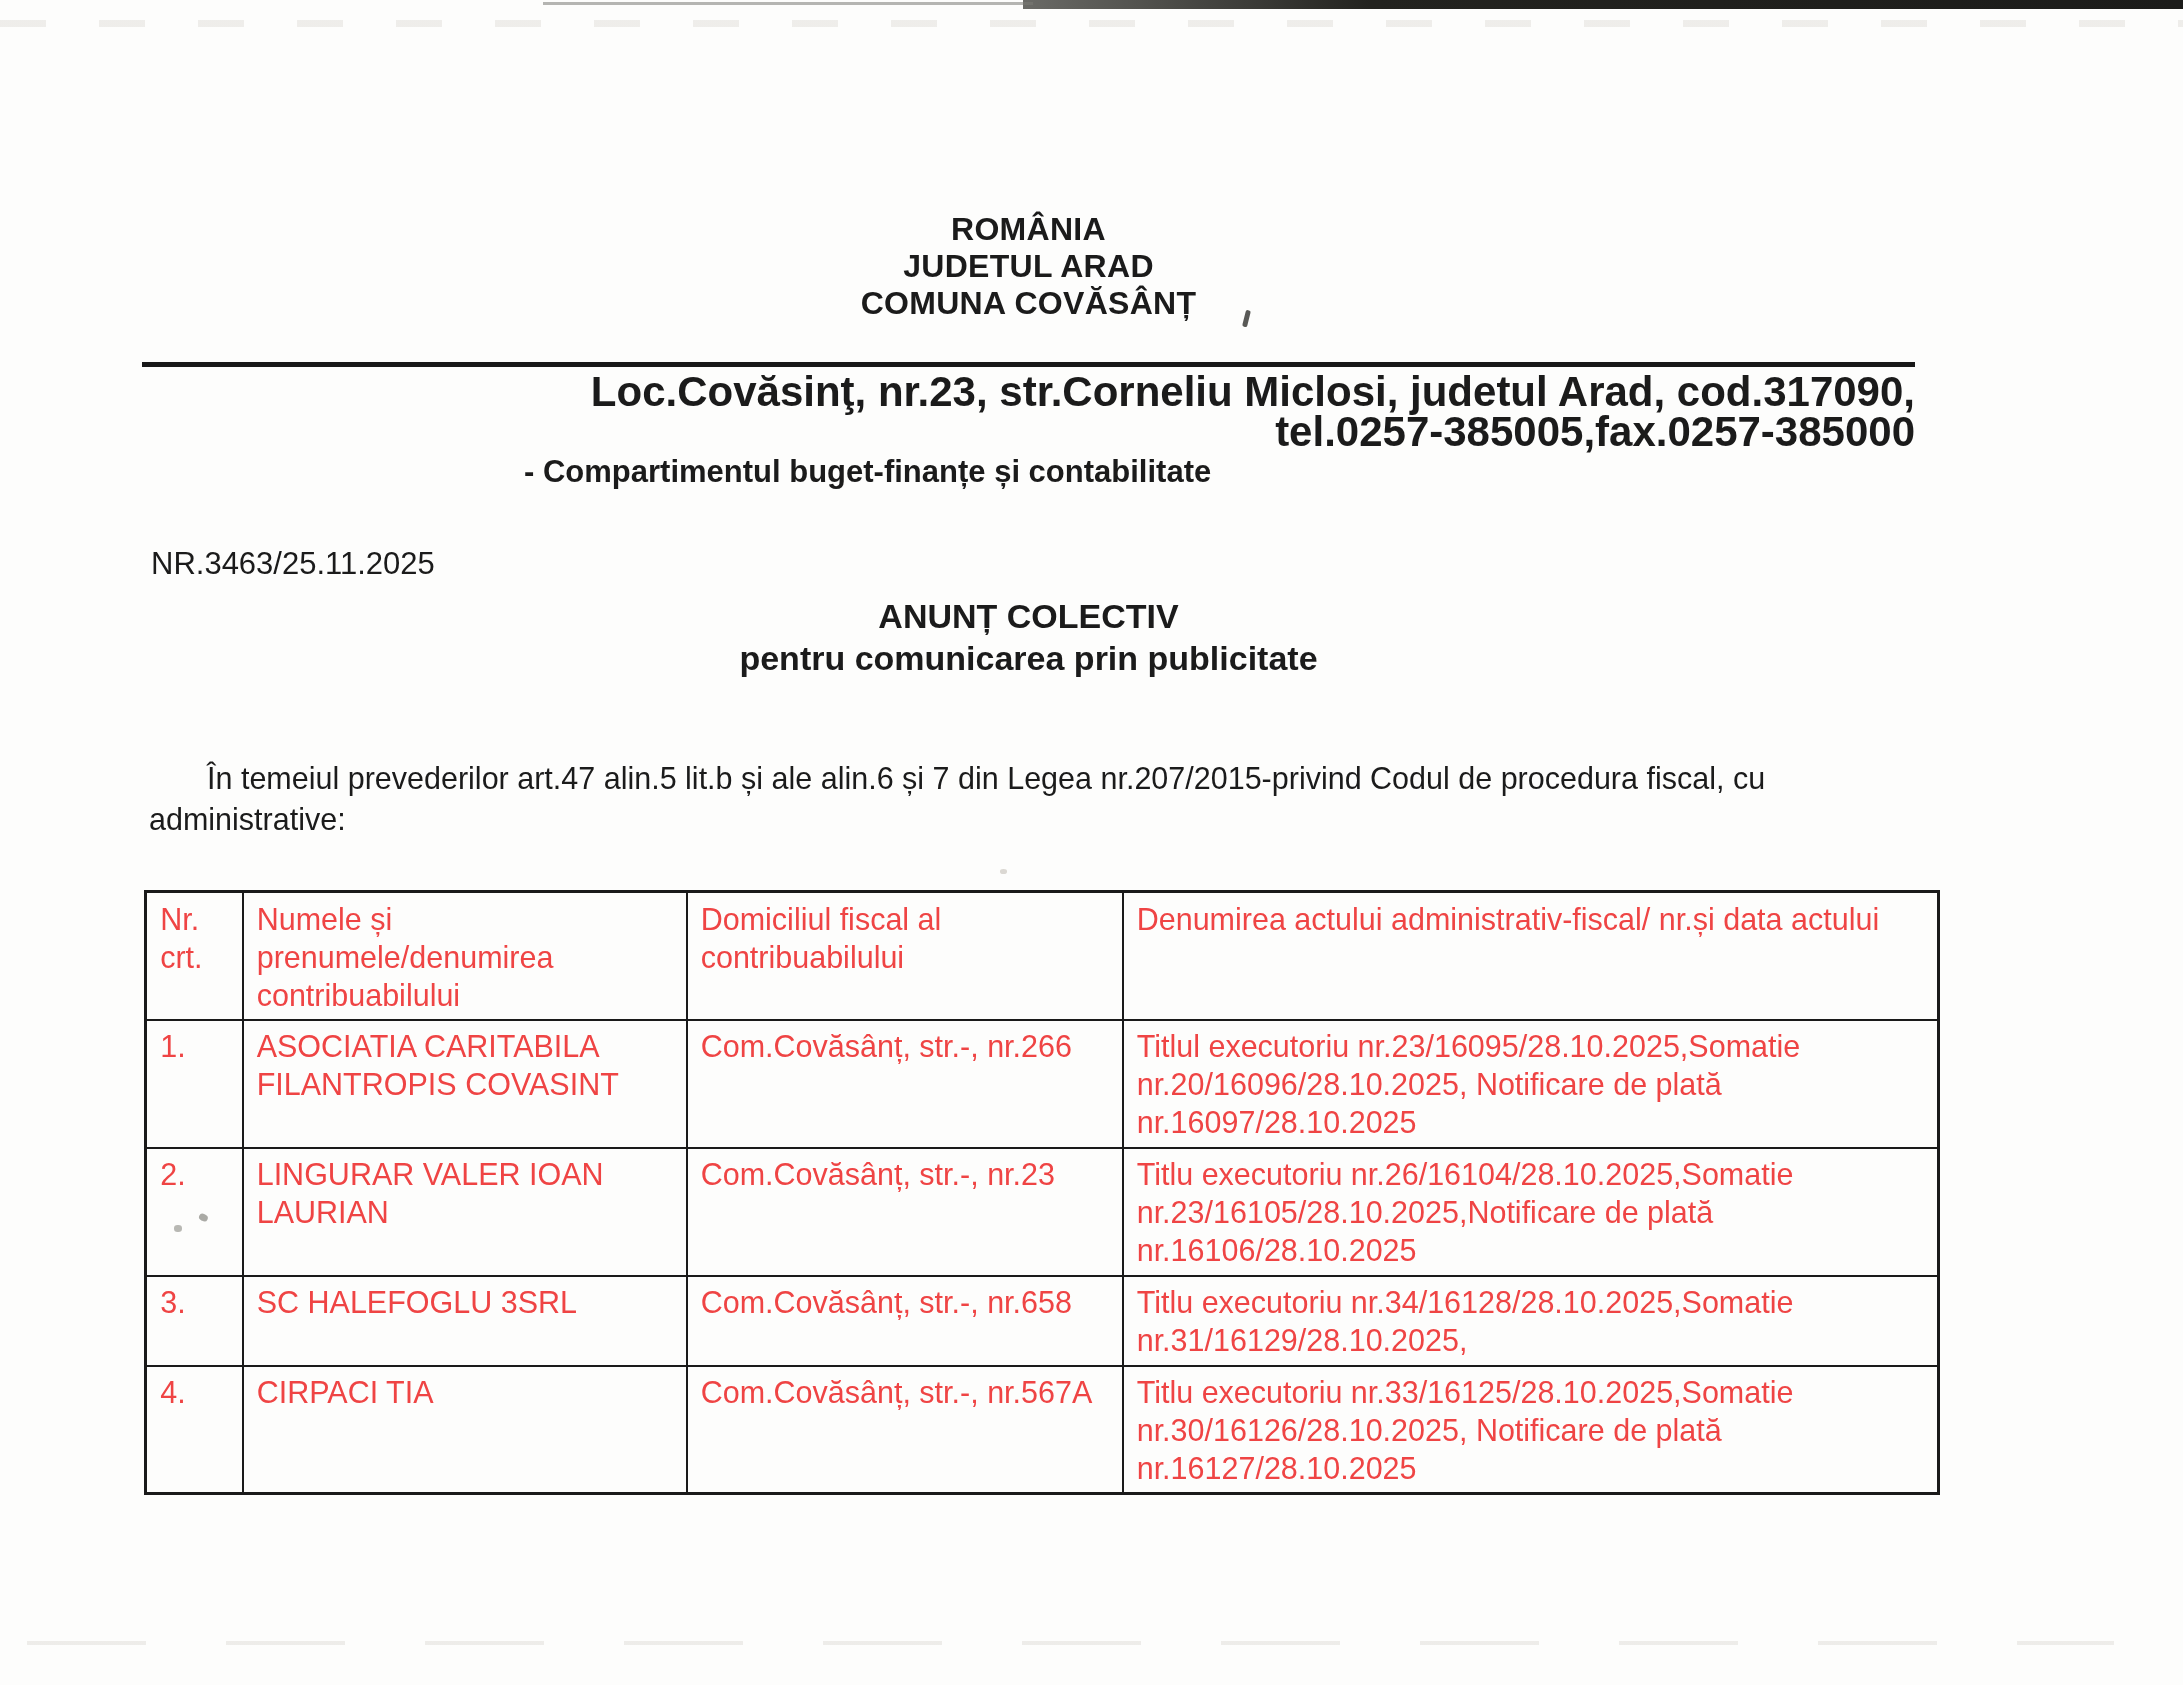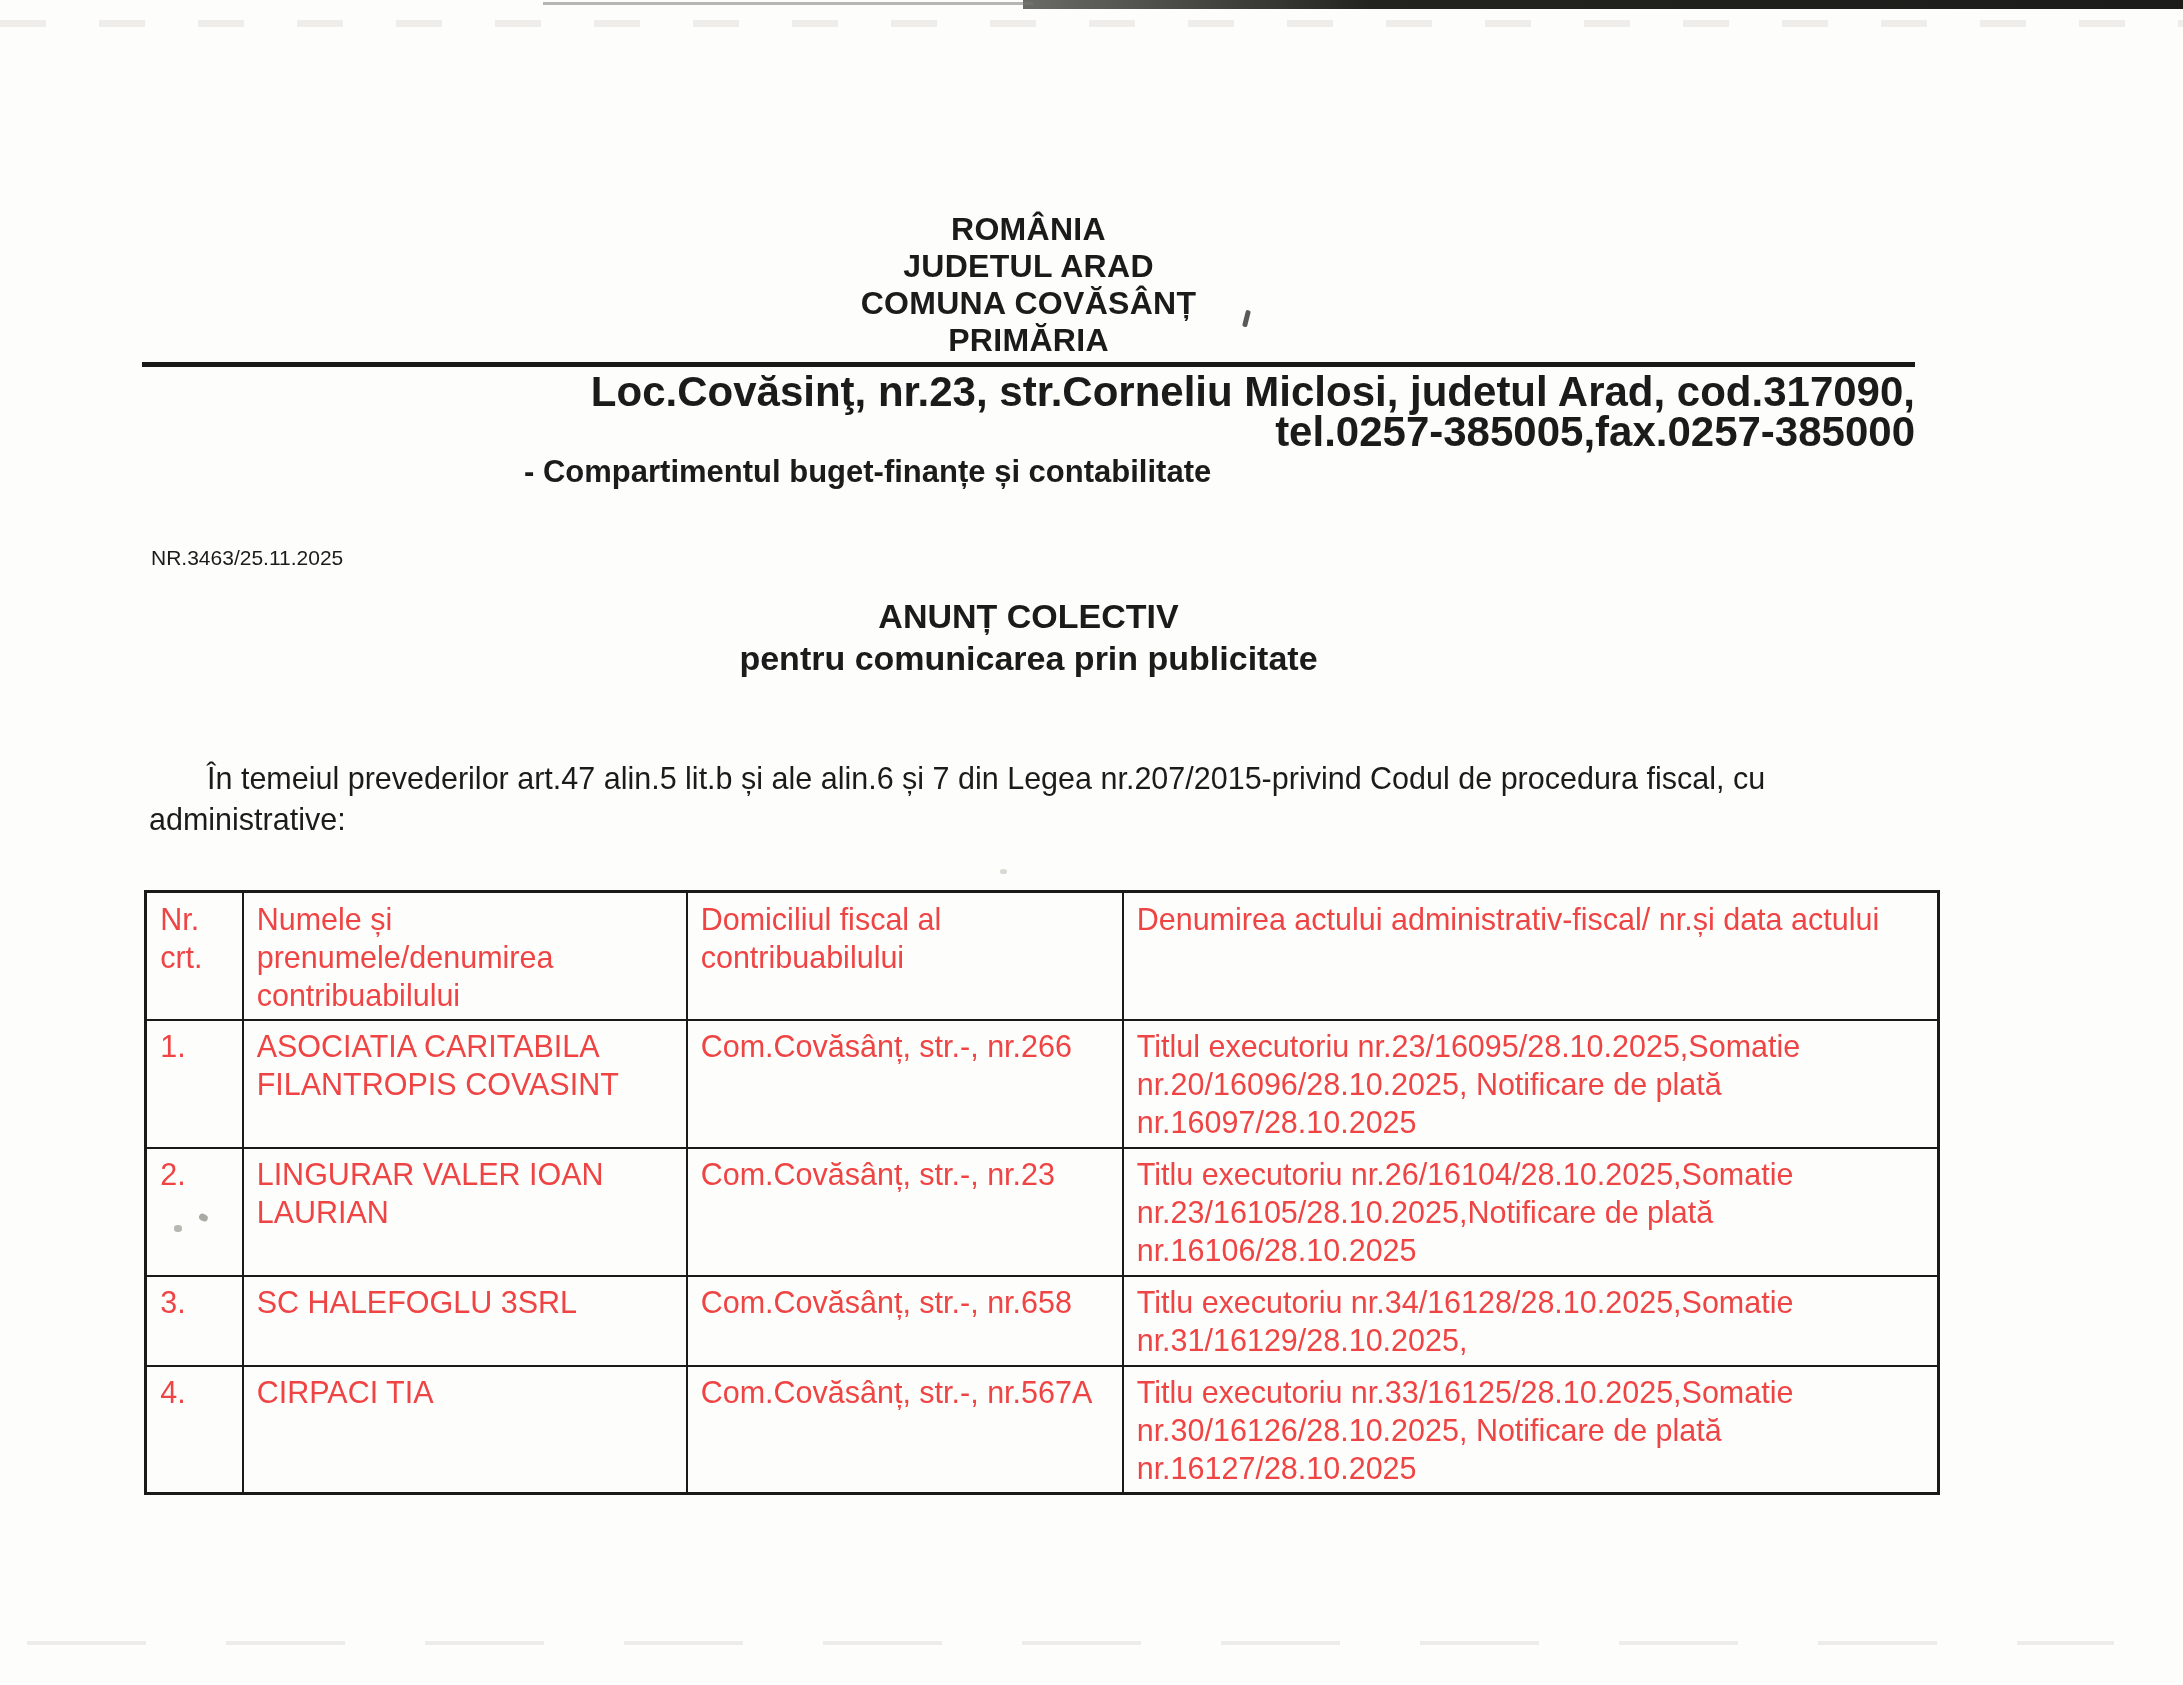--- a/index.html
+++ b/index.html
@@ -23,21 +23,21 @@
   }
   .address{
     position:absolute;top:372px;left:142px;width:1773px;
     text-align:right;font-weight:bold;font-size:42px;line-height:40px;
   }
   .department{
     position:absolute;top:454px;left:477px;
     font-weight:bold;font-size:31px;white-space:nowrap;margin-left:47px;
   }
   .ref-number{
-    position:absolute;top:546px;left:151px;font-size:21px;text-align:center;
+    position:absolute;top:546px;left:151px;font-size:31px;text-align:center;
   }
   .doc-title{
     position:absolute;top:595px;left:142px;width:1773px;
     text-align:center;font-weight:bold;font-size:34px;line-height:42px;
   }
   
   .intro{
     position:absolute;top:734px;left:149px;width:1868px;
     font-size:30.5px;line-height:41px;margin-top:24px;
   }
@@ -87,21 +87,20 @@
   <div class="scan-bottom"></div>
   <div class="speck-a"></div>
   <div class="speck-b"></div>
   <div class="speck-c"></div>
   <div class="speck-d"></div>
 
   <div class="org-header">
     <div>ROMÂNIA</div>
     <div>JUDETUL ARAD</div>
     <div>COMUNA COVĂSÂNȚ</div>
-    <div>PRIMĂRIA</div>
   </div>
 
   <div class="rule"></div>
 
   <div class="address">
     <div>Loc.Covăsinţ, nr.23, str.Corneliu Miclosi, judetul Arad, cod.317090,</div>
     <div>tel.0257-385005,fax.0257-385000</div>
   </div>
 
   <div class="department">- Compartimentul buget-finanțe și contabilitate</div>

